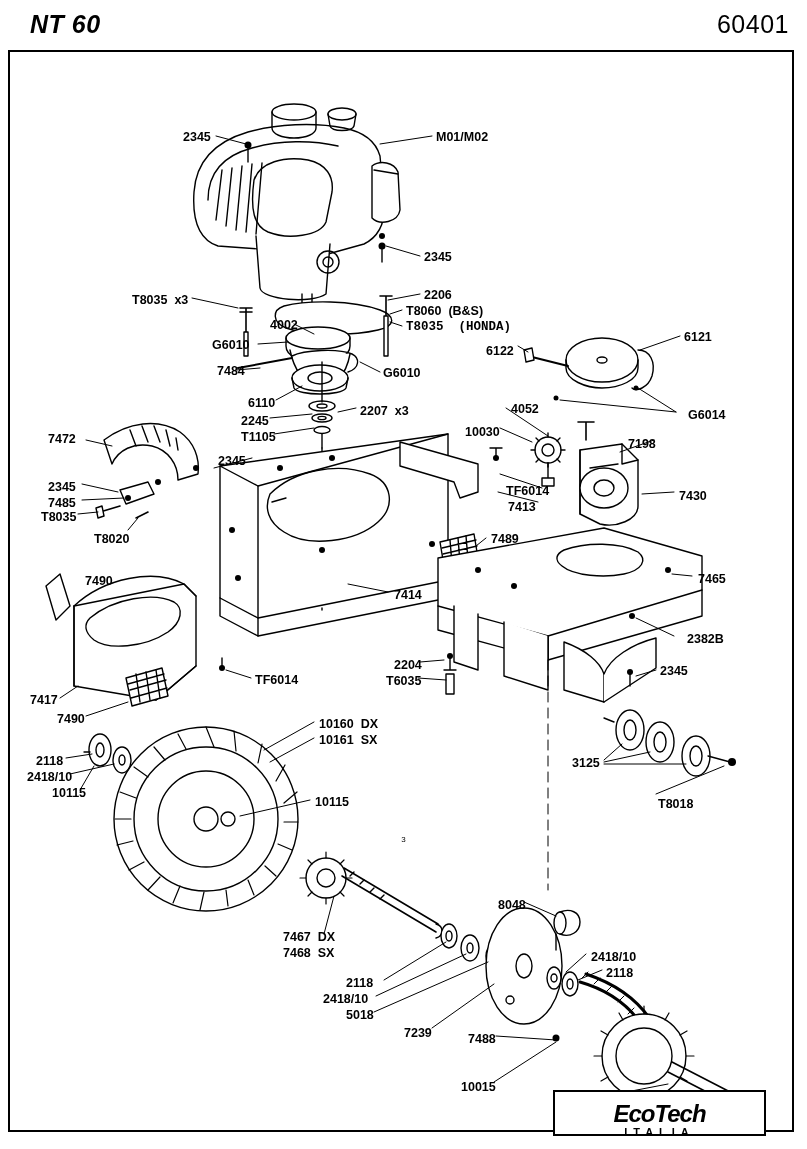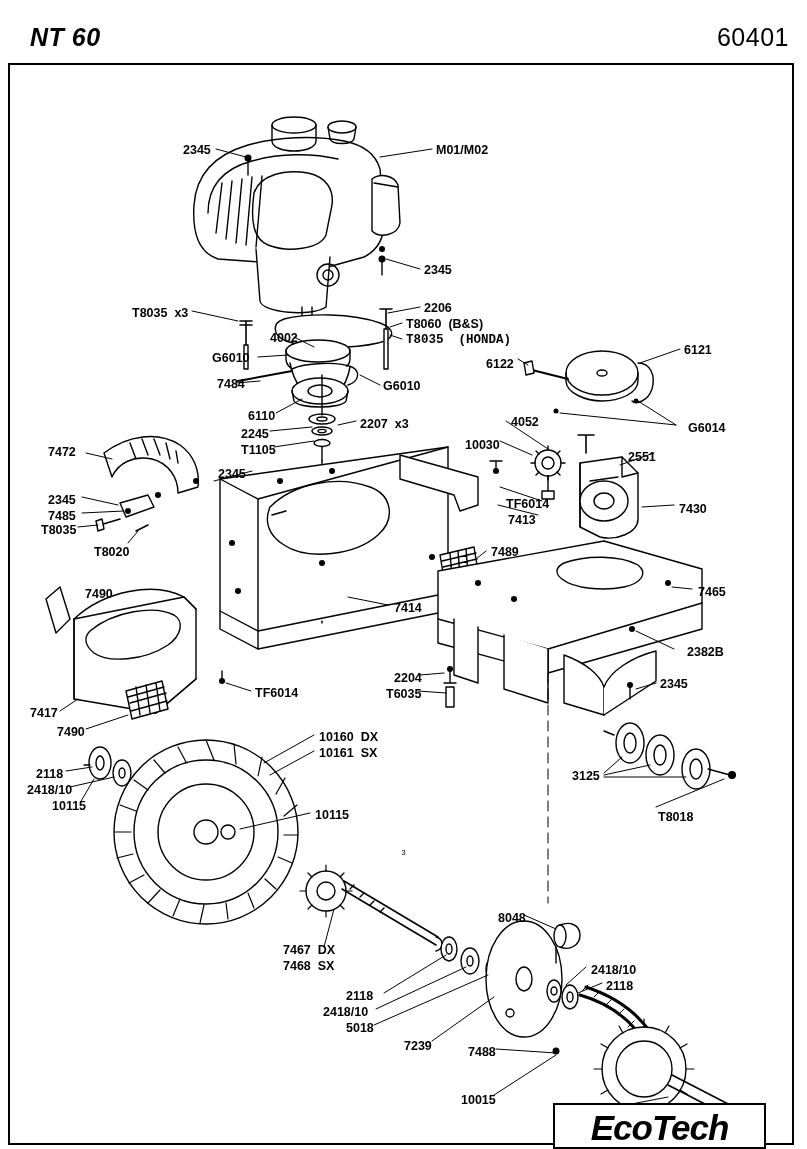--- a/index.html
+++ b/index.html
@@ -10,21 +10,21 @@
   body {
     width: 807px;
     height: 1149px;
     position: relative;
     font-family: "Liberation Sans", sans-serif;
     color: #000;
     overflow: hidden;
   }
   #page {
     position: absolute;
-    left: 0; top: 13px;
+    left: 0; top: 0;
     width: 807px;
     height: 852px;
   }
   .hdr-left {
     position: absolute;
     left: 30px;
     top: 10px;
     font-size: 25px;
     font-weight: bold;
     font-style: italic;
@@ -80,21 +80,21 @@
     height: 46px;
     border: 2px solid #000;
     box-sizing: border-box;
     display: flex;
     flex-direction: column;
     align-items: center;
     justify-content: center;
     background: #fff;
   }
   .logo-main {
-    font-size: 35px;
+    font-size: 24px;
     font-weight: bold;
     font-style: italic;
     letter-spacing: -1px;
     line-height: 1;
     margin-top: 14px;
   }
   .logo-sub {
     font-size: 11px;
     font-weight: bold;
     letter-spacing: 6px;
@@ -467,21 +467,21 @@
   <div class="lbl" style="left:486px; top:344px;">6122</div>
   <div class="lbl" style="left:201px; top:364px;margin-left:16px;">7484</div>
   <div class="lbl" style="left:383px; top:366px;">G6010</div>
   <div class="lbl" style="left:680px; top:408px;margin-left:8px;">G6014</div>
   <div class="lbl" style="left:248px; top:396px;text-align:center;">6110</div>
   <div class="lbl" style="left:360px; top:404px;">2207  x3</div>
   <div class="lbl" style="left:475px; top:402px;margin-left:36px;">4052</div>
   <div class="lbl" style="left:241px; top:414px;">2245</div>
   <div class="lbl" style="left:465px; top:425px;">10030</div>
   <div class="lbl" style="left:241px; top:430px;">T1105</div>
-  <div class="lbl" style="left:628px; top:437px;">2551</div>
+  <div class="lbl" style="left:628px; top:437px;">7198</div>
   <div class="lbl" style="left:48px; top:432px;">7472</div>
   <div class="lbl" style="left:218px; top:454px;">2345</div>
   <div class="lbl" style="left:48px; top:480px;">2345</div>
   <div class="lbl" style="left:506px; top:484px;">TF6014</div>
   <div class="lbl" style="left:48px; top:496px;">7485</div>
   <div class="lbl" style="left:679px; top:489px;text-align:center;">7430</div>
   <div class="lbl" style="left:508px; top:500px;">7413</div>
   <div class="lbl" style="left:41px; top:510px;">T8035</div>
   <div class="lbl" style="left:94px; top:532px;">T8020</div>
   <div class="lbl" style="left:491px; top:532px;">7489</div>

